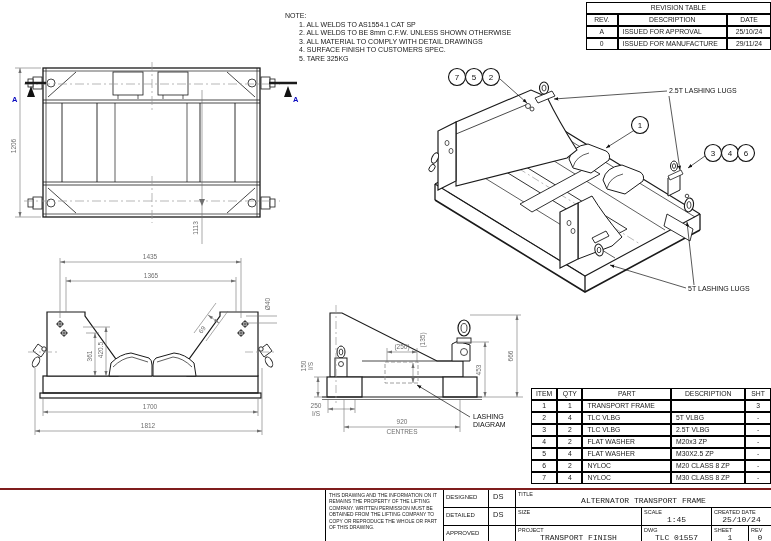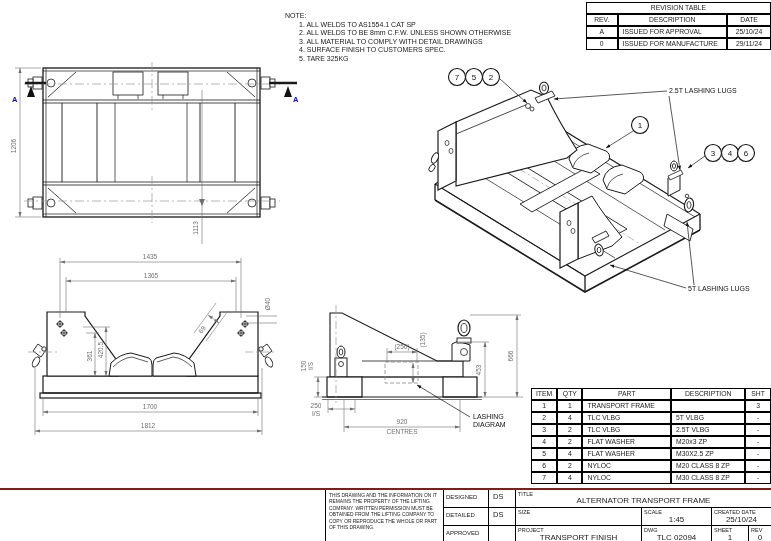--- a/index.html
+++ b/index.html
@@ -20,21 +20,21 @@
   table{border-collapse:separate;border-spacing:0;font-size:6.8px;}
   td,th{border:1px solid #000;padding:0 2px;height:10px;text-align:center;white-space:nowrap;line-height:10px;font-weight:normal;}
   #revtable{left:586px;top:2px;}
   #revtable td.desc,#parts td.part,#parts td.descr{text-align:left;padding-left:4px;}
   #parts{left:531px;top:388px;}
   
   #strip{left:0;top:488px;width:771px;height:53px;border-top:2px solid #7f1d1d;padding-left:12px;}
   .cell{position:absolute;box-sizing:border-box;}
   .bl{border-left:1px solid #000;} .bt{border-top:1px solid #000;}
   .lbl{position:absolute;top:1px;left:2px;font-size:5.5px;}
-  .val{text-align:center;padding-top:7px;font-size:8px;}
+  .val{text-align:center;padding-top:7px;font-size:8px;font-family:Liberation Mono, monospace;}
   .who{font-size:6px;padding:4px 0 0 2px;}
   .ds{font-size:7.5px;padding:2px 0 0 4px;}
   #disclaimer{left:325px;top:0;width:118px;height:53px;font-size:4.9px;line-height:1.32;padding:3px 3px;}
 </style>
 </head>
 <body>
 
 <div id="sheet">
 
   <div id="notes" class="abs">
@@ -429,21 +429,21 @@
     <div class="cell bl bt" style="left:711px;top:17px;width:60px;height:18px">
       <span class="lbl">CREATED DATE</span>
       <div class="val">25/10/24</div>
     </div>
     <div class="cell bl bt" style="left:515px;top:35px;width:126px;height:18px">
       <span class="lbl">PROJECT</span>
       <div class="val">TRANSPORT FINISH</div>
     </div>
     <div class="cell bl bt" style="left:641px;top:35px;width:70px;height:18px">
       <span class="lbl">DWG</span>
-      <div class="val">TLC 02094</div>
+      <div class="val">TLC 01557</div>
     </div>
     <div class="cell bl bt" style="left:711px;top:35px;width:37px;height:18px">
       <span class="lbl">SHEET</span>
       <div class="val">1</div>
     </div>
     <div class="cell bl bt" style="left:748px;top:35px;width:23px;height:18px">
       <span class="lbl">REV</span>
       <div class="val">0</div>
     </div>
   </div>

